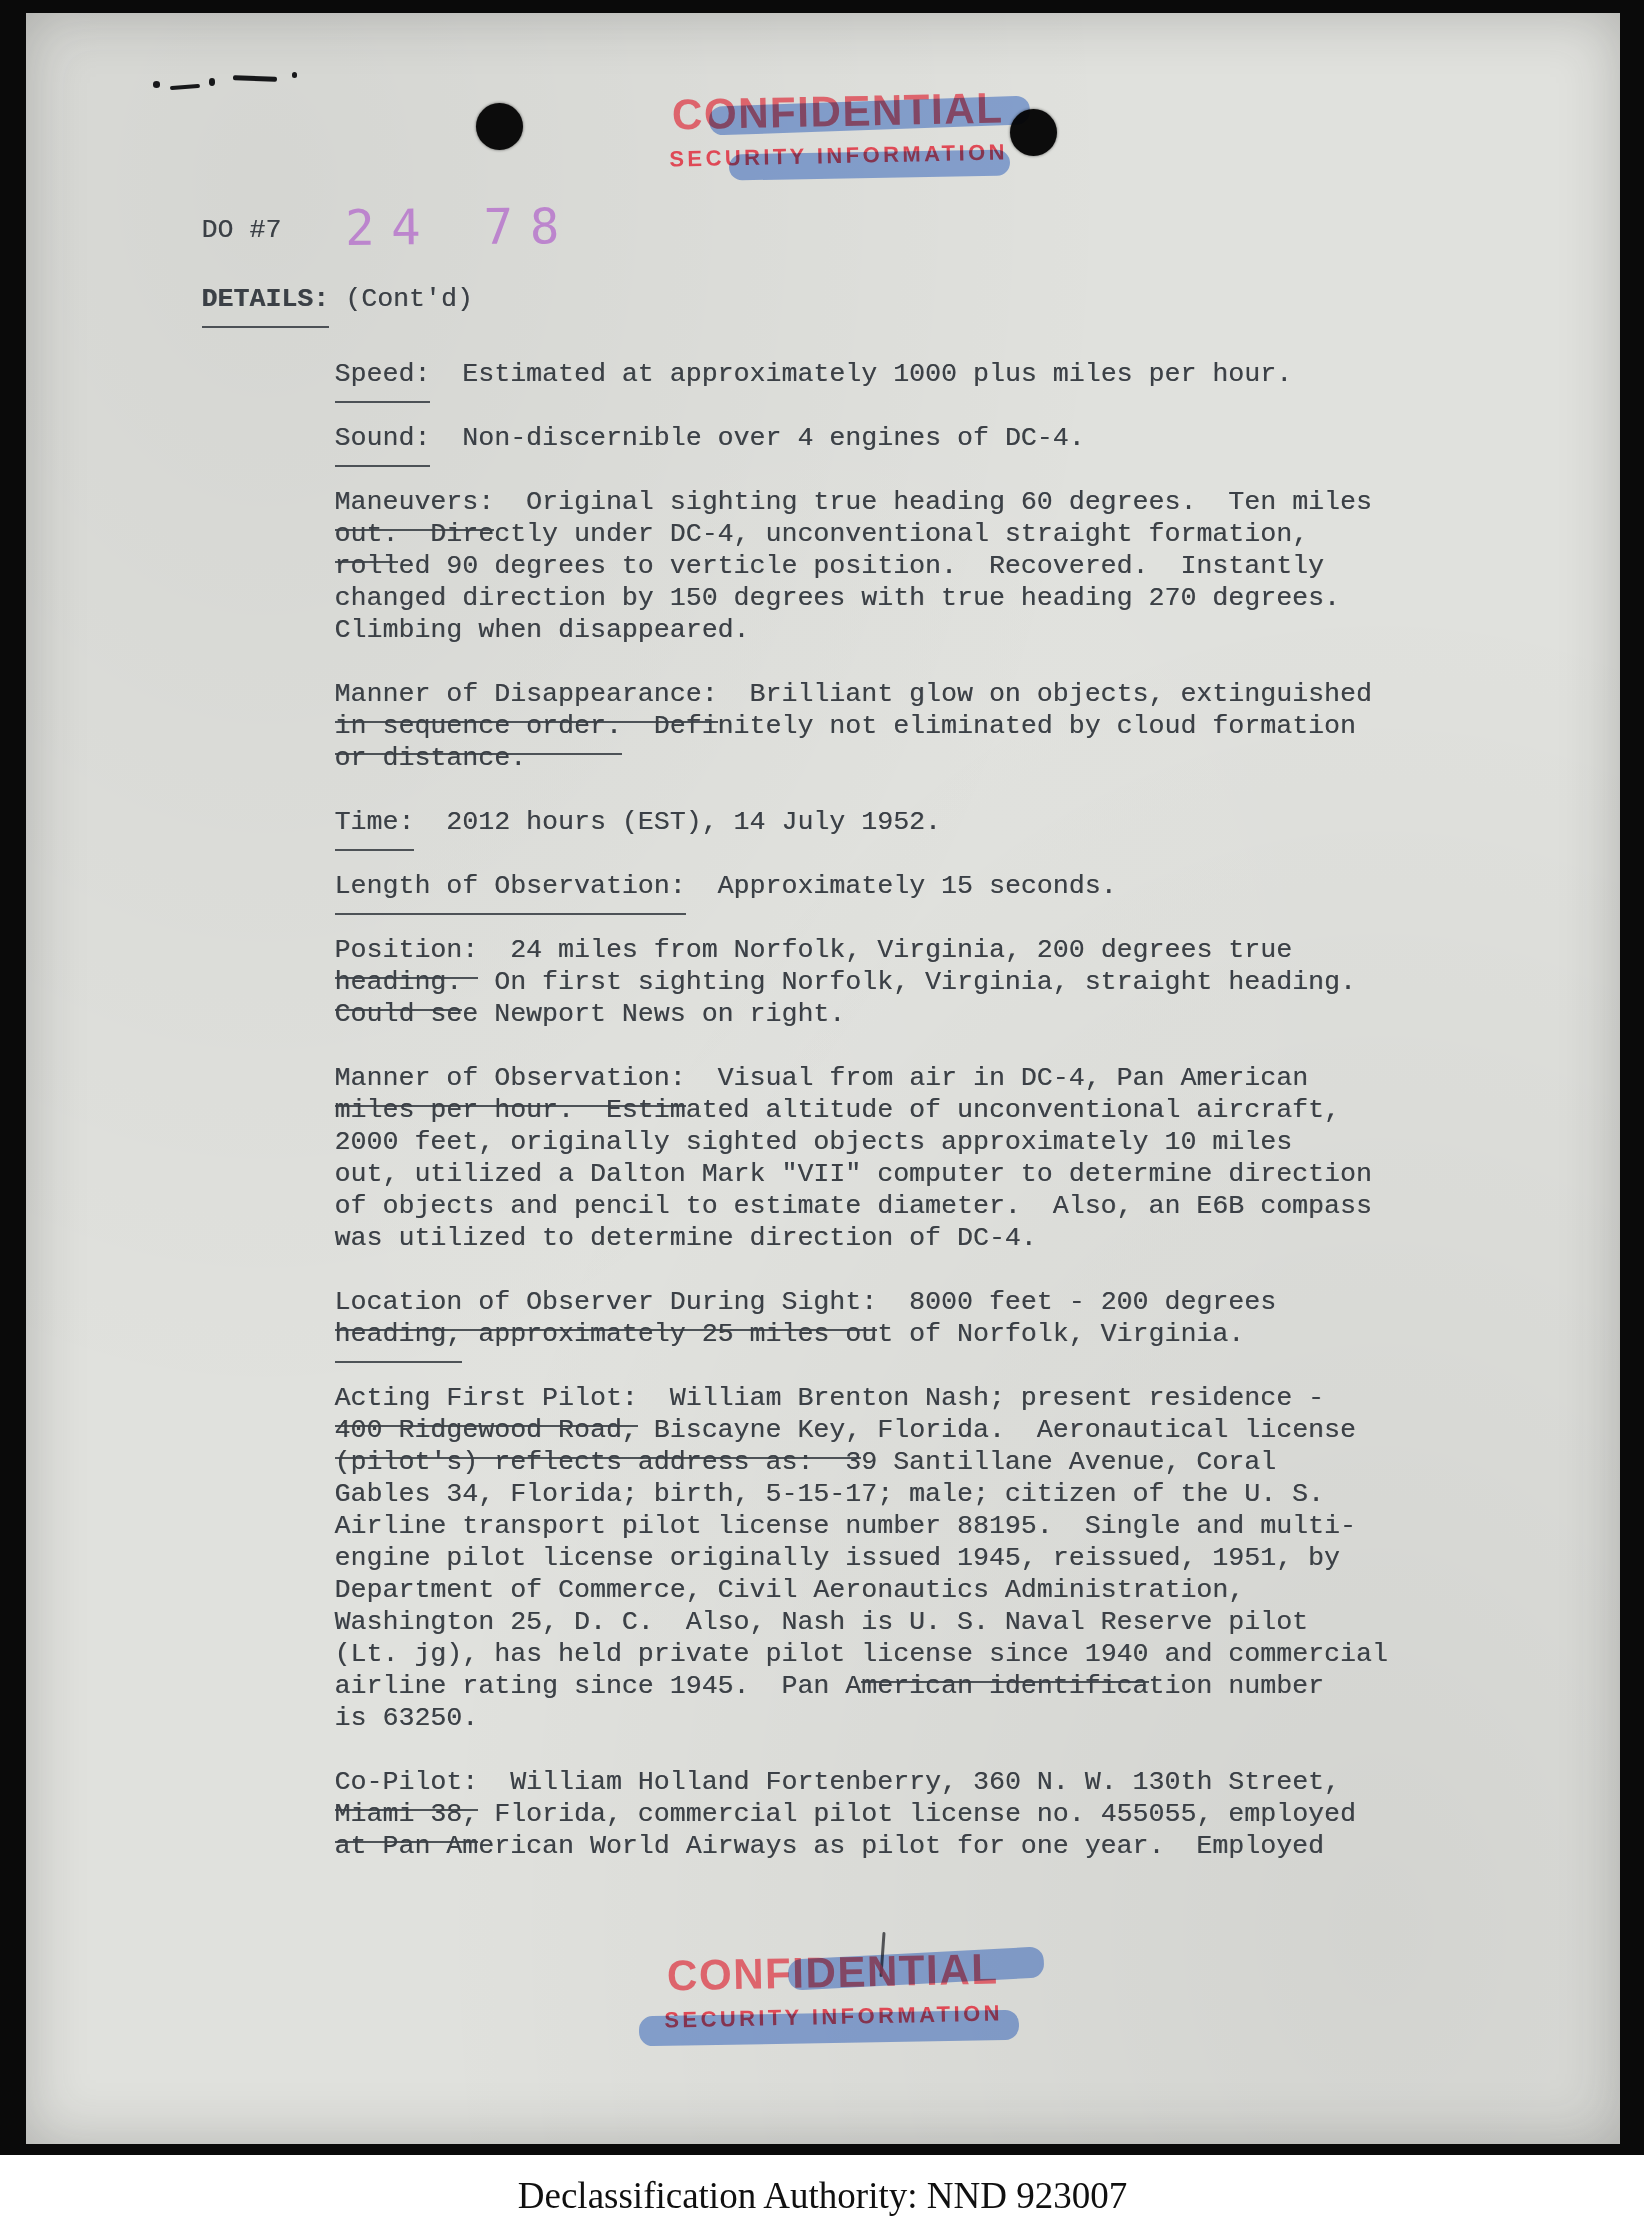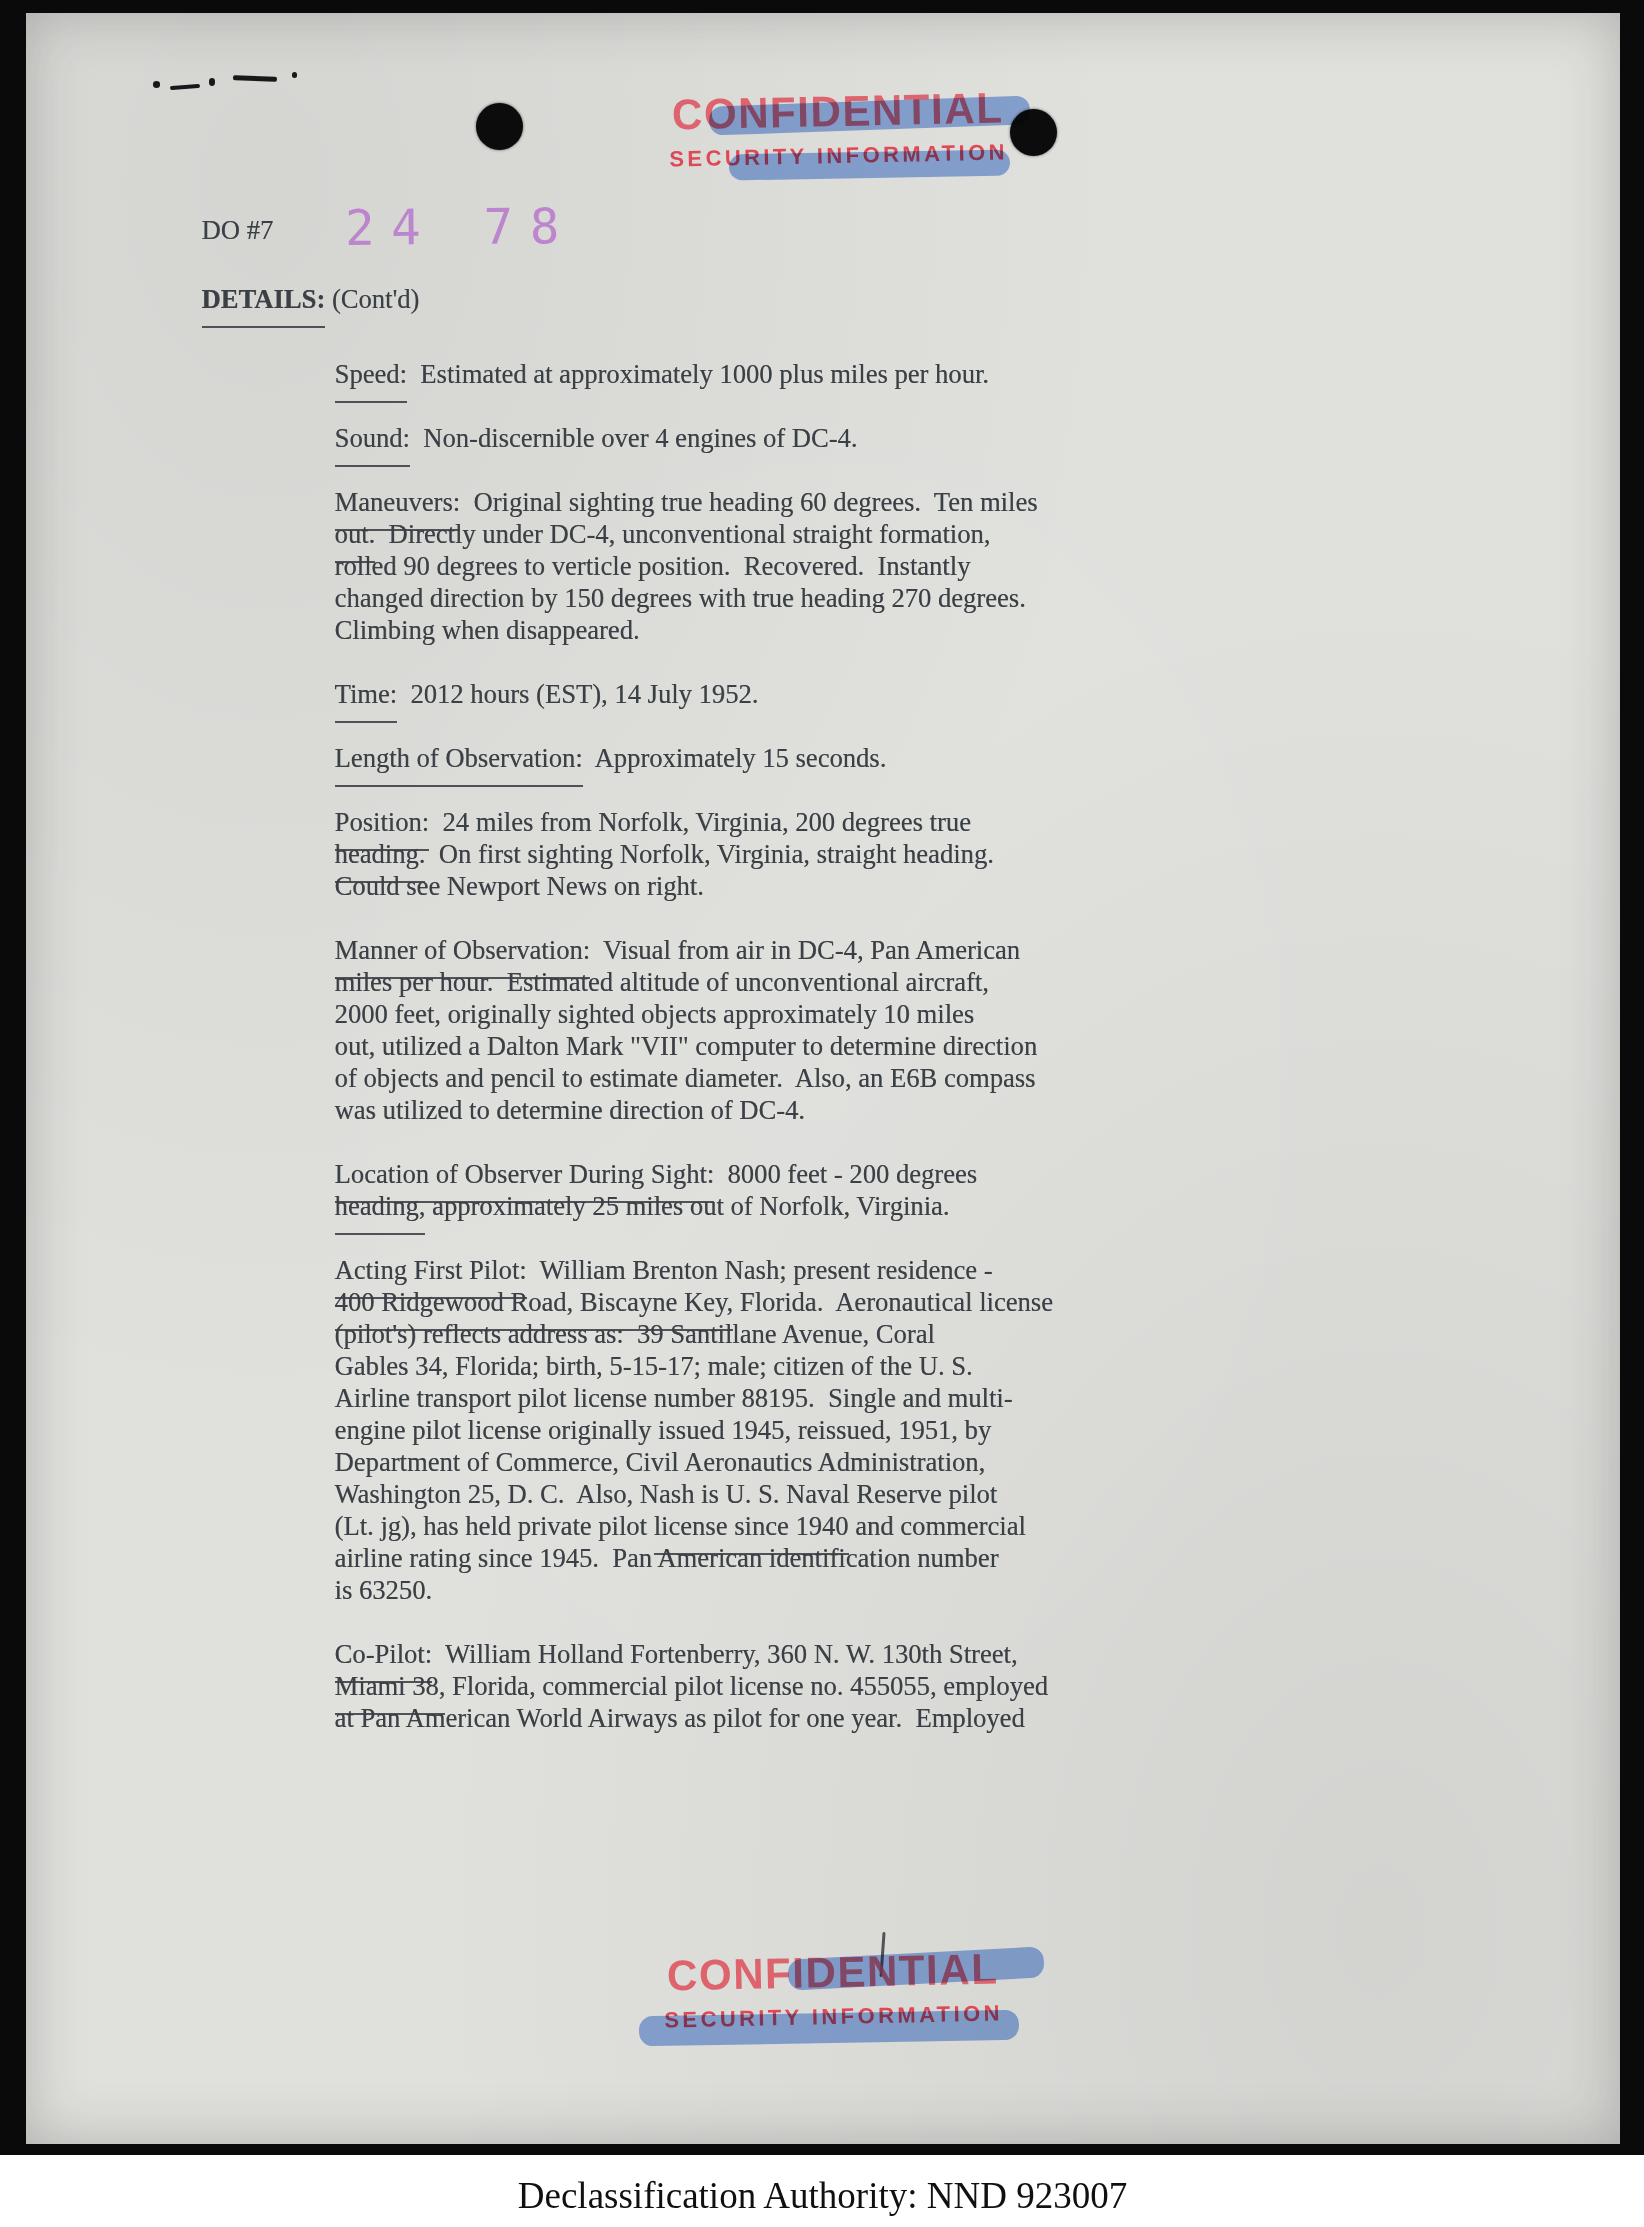--- a/index.html
+++ b/index.html
@@ -5,21 +5,21 @@
   html,body{margin:0;padding:0;background:#060606;width:1645px;height:2227px;position:relative;overflow:hidden;}
   .scan-bg{position:absolute;left:0;top:0;width:1645px;height:2227px;background:#0a0a0a;}
   .paper{position:absolute;left:25.6px;top:12.8px;width:1594px;height:2131px;
     background:
       radial-gradient(ellipse at 15% 8%, rgba(0,0,0,0.05), transparent 45%),
       radial-gradient(ellipse at 85% 90%, rgba(0,0,0,0.06), transparent 50%),
       radial-gradient(ellipse at 50% 50%, rgba(255,255,255,0.05), transparent 60%),
       #e0e1dd;
     box-shadow:inset 0 0 59px rgba(40,40,38,0.25);}
   
-  .tw{font-family:Liberation Serif, serif;font-size:26.6px;line-height:32px;
+  .tw{font-family:Liberation Mono, monospace;font-size:26.6px;line-height:32px;
       color:#3b4046;text-shadow:0.3px 0.3px 0.5px rgba(59,64,70,0.55);}
   .tline{white-space:pre;}
   .ul{border-bottom:2px solid rgba(52,57,63,0.85);padding-bottom:12px;}
   .para{margin-bottom:32px;}
   .content{position:absolute;left:309px;top:345px;width:1191px;}
   .hdr-do{position:absolute;left:176px;top:201px;}
   .stamp-number{position:absolute;left:319px;top:186px;font-family:"DejaVu Sans Mono",monospace;
       font-size:49px;color:#b671cc;opacity:0.8;letter-spacing:16.7px;transform:rotate(-0.5deg);}
   .hdr-details{position:absolute;left:176px;top:270px;}
   
@@ -93,20 +93,25 @@
         <div class="tline"><span class="ul">Sound:</span><span>  Non-discernible over 4 engines of DC-4.</span></div>
       </div>
       <div class="para">
         <div class="tline"><span class="ul">Maneuvers:</span><span>  Original sighting true heading 60 degrees.  Ten miles</span></div>
         <div class="tline"><span class="ul">out.</span><span>  Directly under DC-4, unconventional straight formation,</span></div>
         <div class="tline"><span>rolled 90 degrees to verticle position.  Recovered.  Instantly</span></div>
         <div class="tline"><span>changed direction by 150 degrees with true heading 270 degrees.</span></div>
         <div class="tline"><span>Climbing when disappeared.</span></div>
       </div>
       <div class="para">
+        <div class="tline"><span class="ul">Manner of Disappearance:</span><span>  Brilliant glow on objects, extinguished</span></div>
+        <div class="tline"><span class="ul">in sequence order.</span><span>  Definitely not eliminated by cloud formation</span></div>
+        <div class="tline"><span>or distance.</span></div>
+      </div>
+      <div class="para">
         <div class="tline"><span class="ul">Time:</span><span>  2012 hours (EST), 14 July 1952.</span></div>
       </div>
       <div class="para">
         <div class="tline"><span class="ul">Length of Observation:</span><span>  Approximately 15 seconds.</span></div>
       </div>
       <div class="para">
         <div class="tline"><span class="ul">Position:</span><span>  24 miles from Norfolk, Virginia, 200 degrees true</span></div>
         <div class="tline"><span class="ul">heading.</span><span>  On first sighting Norfolk, Virginia, straight heading.</span></div>
         <div class="tline"><span>Could see Newport News on right.</span></div>
       </div>

